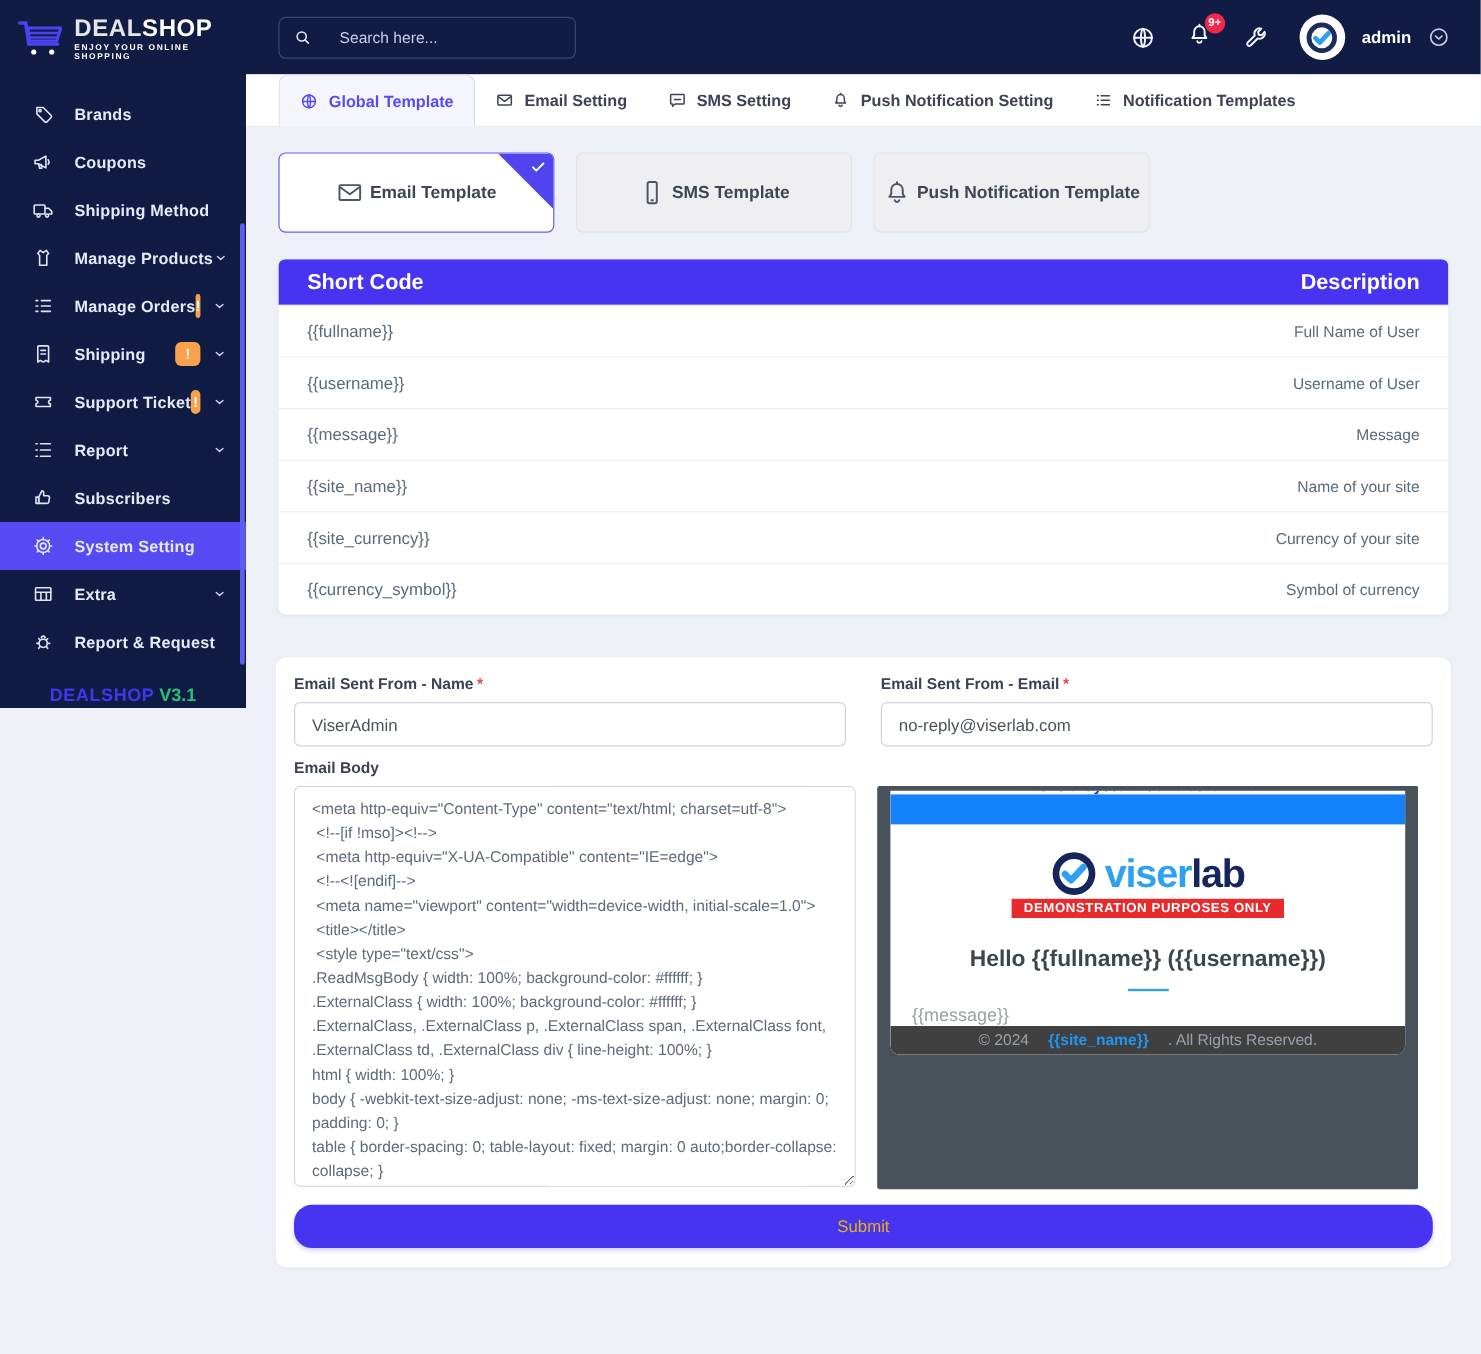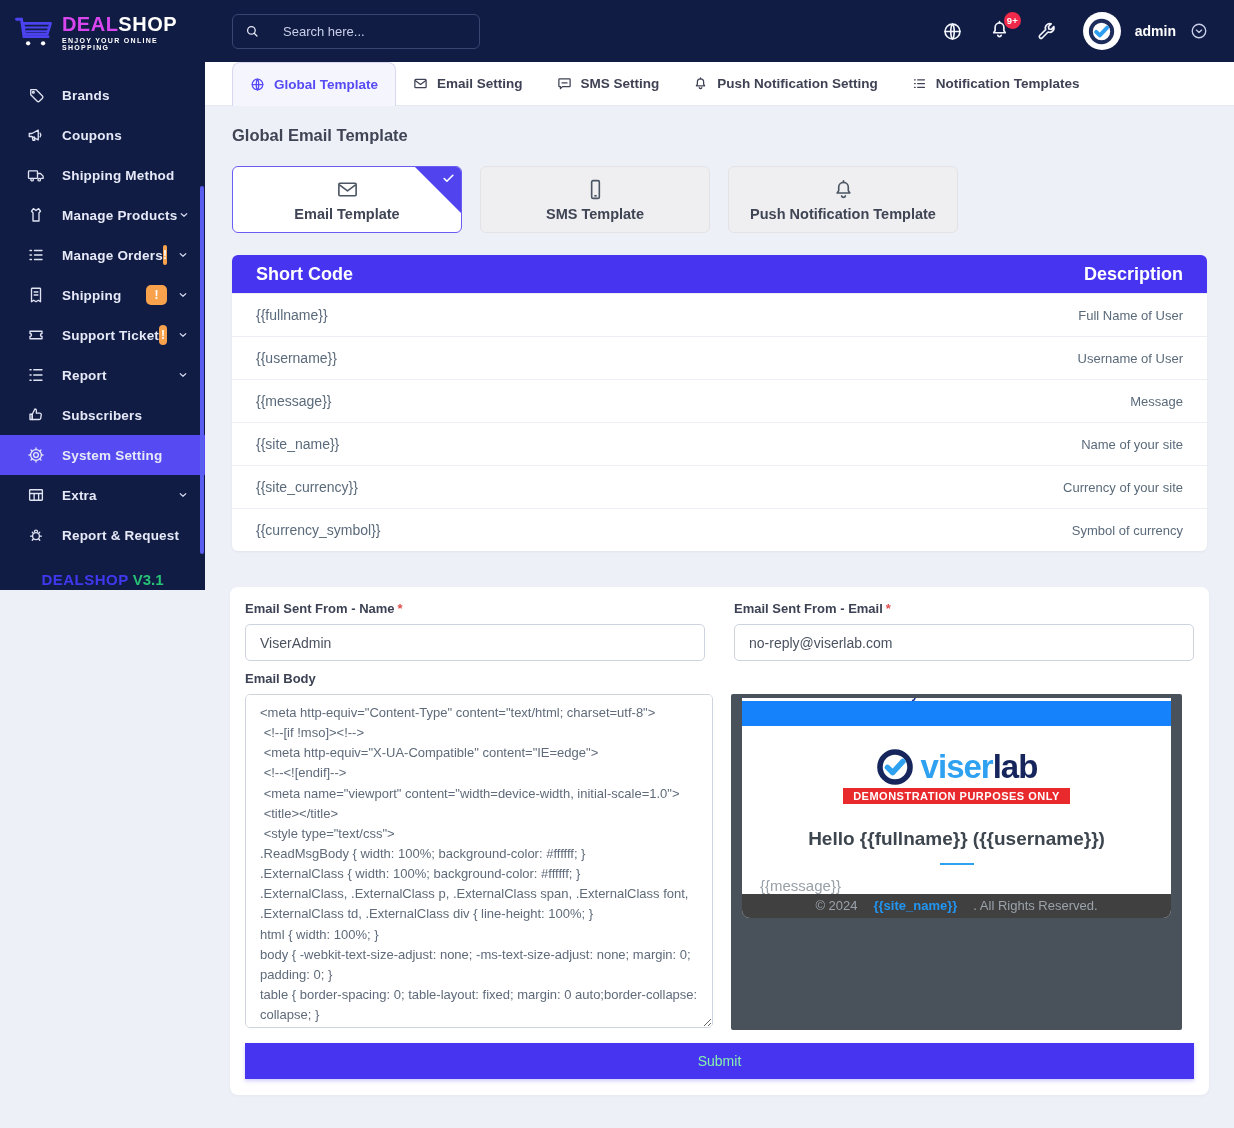--- a/index.html
+++ b/index.html
@@ -3,21 +3,21 @@
 <meta charset="utf-8">
 <style>
   * { margin:0; padding:0; box-sizing:border-box; }
   html,body { width:1234px; height:1128px; font-family:"Liberation Sans", sans-serif; background:#eef0f7; overflow:hidden; }
   .page { position:relative; width:1234px; height:1128px; }
 
   
   .sidebar { position:absolute; left:0; top:0; width:205px; height:590px; background:#111c44; color:#e6e9f7; z-index:5; }
   .logo-row { display:flex; align-items:center; gap:8px; padding:12px 10px 10px 14px; height:62px; cursor:pointer; }
   .logo-txt .brand { font-size:20px; font-weight:800; letter-spacing:.5px; line-height:20px; }
-  .logo-txt .brand .b1 { color:#d946ef; } .logo-txt .brand .b2 { color:#ffffff; }
+  .logo-txt .brand .b1 { color:#e5e5e5; } .logo-txt .brand .b2 { color:#ffffff; }
   .logo-txt .tagline { font-size:7px; letter-spacing:1.3px; color:#ffffff; font-weight:700; margin-top:3px; }
   .menu { margin-top:13px; }
   .mitem { display:flex; align-items:center; height:40px; padding:0 16px 0 27px; cursor:pointer; }
   .mitem .ic { width:18px; height:18px; margin-right:17px; color:#dfe3f2; flex:0 0 auto; }
   .mitem .lbl { font-size:13.5px; font-weight:600; color:#e6e9f7; letter-spacing:.2px; white-space:nowrap; }
   .mitem.active { background:#564af3; }
   .badge { margin-left:auto; background:#f9a24e; color:#fff; font-size:12px; font-weight:700; width:21px; height:20px; border-radius:5px; display:flex; align-items:center; justify-content:center; }
   .chev { width:12px; height:12px; color:#cfd4ea; margin-left:10px; flex:0 0 auto; }
   .chev.solo { margin-left:auto; }
   .version { text-align:center; margin-top:16px; font-size:15px; font-weight:700; }
@@ -43,21 +43,21 @@
   .tabstrip { position:absolute; left:205px; top:62px; width:1029px; height:44px; background:#fff; border-bottom:1px solid #e6e8f0; display:flex; align-items:stretch; padding-left:27px; }
   .tab { display:flex; align-items:center; gap:9px; font-size:13.5px; font-weight:600; color:#3f4254; padding:0 17px; cursor:pointer; }
   .tab .ic { width:15px; height:15px; }
   .tab.active { background:#f5f5fd; border:1px solid #d8d9f0; border-bottom:none; border-radius:8px 8px 0 0; color:#564af3; margin-bottom:-1px; }
 
   
   .content { position:absolute; left:205px; top:106px; width:1029px; height:1022px; background:#eef0f7; }
   .page-title { margin:20px 0 0 27px; font-size:16.5px; font-weight:600; color:#3f4555; }
 
   .tpl-row { display:flex; gap:18px; margin:21px 27px 0; }
-  .tpl-card { width:230px; height:67px; border-radius:6px; display:flex; flex-direction:column; align-items:center; justify-content:center; gap:5px; background:#efeff1; border:1px solid #e3e3e7; cursor:pointer; position:relative; overflow:hidden; }
+  .tpl-card { width:230px; height:67px; border-radius:6px; display:flex; flex-direction:row; align-items:center; justify-content:center; gap:5px; background:#efeff1; border:1px solid #e3e3e7; cursor:pointer; position:relative; overflow:hidden; }
   .tpl-card .ic { width:23px; height:23px; color:#4b5563; }
   .tpl-card .tpl-lbl { font-size:14.5px; font-weight:600; color:#3f4555; }
   .tpl-card.selected { background:#fff; border:1px solid #6a5df4; }
   .ribbon { position:absolute; top:0; right:0; width:0; height:0; border-left:46px solid transparent; border-top:46px solid #5144ee; }
   .ribbon-check { position:absolute; top:5px; right:6px; width:13px; height:13px; color:#fff; }
 
   .sc-table { margin:22px 27px 0; background:#fff; border-radius:6px; overflow:hidden; box-shadow:0 1px 3px rgba(20,20,60,.05); }
   .sc-head { height:38px; background:#4634f1; display:flex; align-items:center; justify-content:space-between; padding:0 24px; color:#fff; font-size:18px; font-weight:700; }
   .sc-row { height:43px; display:flex; align-items:center; justify-content:space-between; padding:0 24px; border-top:1px solid #edeff5; }
   .sc-row:first-of-type { border-top:none; }
@@ -83,21 +83,21 @@
   .vl-check { width:38px; height:38px; }
   .vl-word { font-size:33px; font-weight:800; letter-spacing:-1px; }
   .vl-word .w1 { color:#2ea1f1; } .vl-word .w2 { color:#16265c; }
   .demo-strip { align-self:center; margin-top:2px; background:#e92a2d; color:#fff; font-size:11px; font-weight:700; letter-spacing:.5px; padding:2px 10px; }
   .greeting { margin-top:24px; text-align:center; font-size:19px; font-weight:700; color:#3d454e; }
   .hr-blue { width:34px; height:3px; background:#2ea1f1; margin:13px auto 0; }
   .msg-ph { margin:12px 0 0 18px; font-size:15px; color:#98a0a8; }
   .mail-footer { margin-top:auto; height:36px; background:#404040; display:flex; align-items:center; justify-content:center; font-size:13px; color:#9aa2ab;gap:12px; }
   .mail-footer .site { color:#2196f3; font-weight:600; margin:0 4px; }
 
-  .submit-btn { margin-top:13px; width:100%; height:36px; background:#4634f1; border:none; border-radius:0; color:#86efac; font-size:14px; font-weight:500; cursor:pointer; font-family:"Liberation Sans",sans-serif; box-shadow:0 2px 4px rgba(70,52,241,.25); }
+  .submit-btn { margin-top:13px; width:100%; height:36px; background:#4634f1; border:none; border-radius:15px; color:#eab308; font-size:14px; font-weight:500; cursor:pointer; font-family:"Liberation Sans",sans-serif; box-shadow:0 2px 4px rgba(70,52,241,.25); }
 </style>
 </head>
 <body>
 
 <div class="page">
 
   <div class="sidebar">
     <div class="logo-row">
       <svg width="44" height="37" viewBox="0 0 48 40" fill="none">
         <path d="M3 4h6l3 21h29" stroke="#4b43f0" stroke-width="3.5" stroke-linecap="round"></path>
@@ -297,21 +297,20 @@
     <div class="tab">
       <svg class="ic" viewBox="0 0 24 24" fill="none" stroke="currentColor" stroke-width="2" stroke-linecap="round">
           <path d="M9 6h11M9 12h11M9 18h11"></path>
           <path d="M4 6h1.2M4 12h1.2M4 18h1.2"></path>
         </svg>
       <span>Notification Templates</span>
     </div>
   </div>
 
   <div class="content">
-    <div class="page-title">Global Email Template</div>
 
     <div class="tpl-row">
       <div class="tpl-card selected">
         <div class="ribbon"></div>
         <svg class="ribbon-check" viewBox="0 0 24 24" fill="none" stroke="currentColor" stroke-width="3" stroke-linecap="round" stroke-linejoin="round">
             <path d="M20 6L9 17l-5-5"></path>
           </svg>
         <svg class="ic" viewBox="0 0 24 24" fill="none" stroke="currentColor" stroke-width="1.7" stroke-linecap="round" stroke-linejoin="round">
             <rect x="3" y="5.5" width="18" height="13" rx="1"></rect>
             <path d="M4 7.5l8 6 8-6"></path>

